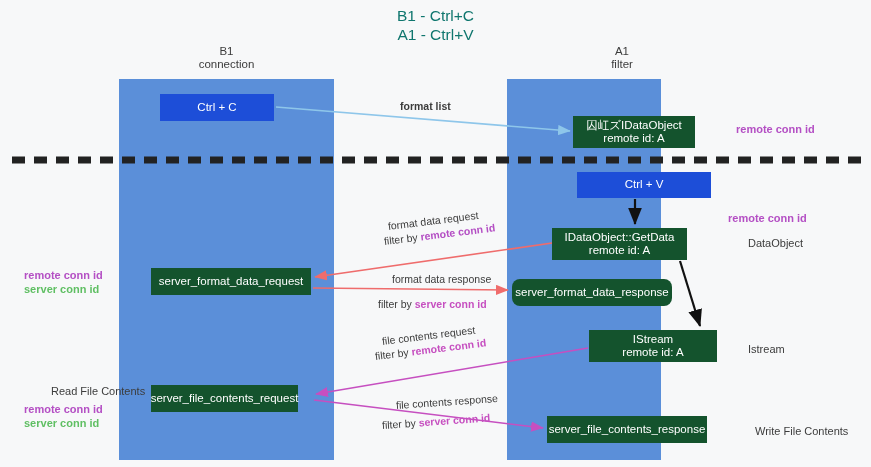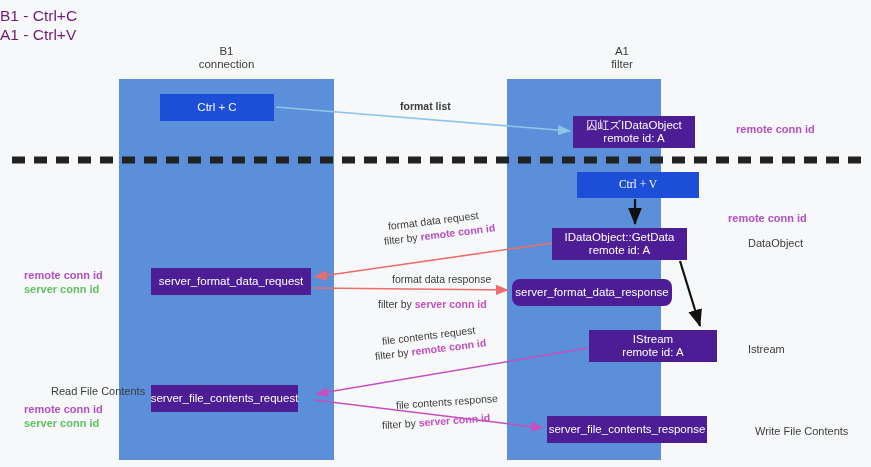--- a/index.html
+++ b/index.html
@@ -21,39 +21,39 @@
     position:absolute;text-align:center;
     font-size:11.5px;color:#3c3c3c;line-height:13px;
   }
   #head-b1{left:119px;top:45px;width:215px;}
   #head-a1{left:507px;top:45px;width:230px;}
   .lane-head .l2{display:block;}
 
   
   #title{
     position:absolute;left:0;top:6px;width:871px;
-    font-size:15.5px;color:#701a75;line-height:19px;
+    text-align:center;font-size:15.5px;color:#0f766e;line-height:19px;
   }
   #title span{display:block;}
 
   
   .box{
     position:absolute;box-sizing:border-box;
     display:flex;flex-direction:column;
     align-items:center;justify-content:center;
     color:#ffffff;font-size:11.5px;line-height:13.5px;
     text-align:center;
   }
   .box .l2{display:block;}
-  .orange{background:#4c1d95;}
+  .orange{background:#14532d;}
   .green{background:#1d4ed8;}
 
   #box-ctrlc{left:160px;top:94px;width:114px;height:27px;}
   #box-idataobject{left:573px;top:116px;width:122px;height:32px;}
-  #box-ctrlv{left:577px;top:172px;width:122px;height:26px;font-family:Liberation Serif, serif;}
+  #box-ctrlv{left:577px;top:172px;width:134px;height:26px;}
   #box-getdata{left:552px;top:228px;width:135px;height:32px;}
   #box-sfdreq{left:151px;top:268px;width:160px;height:27px;}
   #box-sfdresp{left:512px;top:279px;width:160px;height:27px;border-radius:8px;}
   #box-istream{left:589px;top:330px;width:128px;height:32px;}
   #box-sfcreq{left:151px;top:385px;width:147px;height:27px;}
   #box-sfcresp{left:547px;top:416px;width:160px;height:27px;}
 
   
   .side{
     position:absolute;font-size:11px;line-height:14px;

